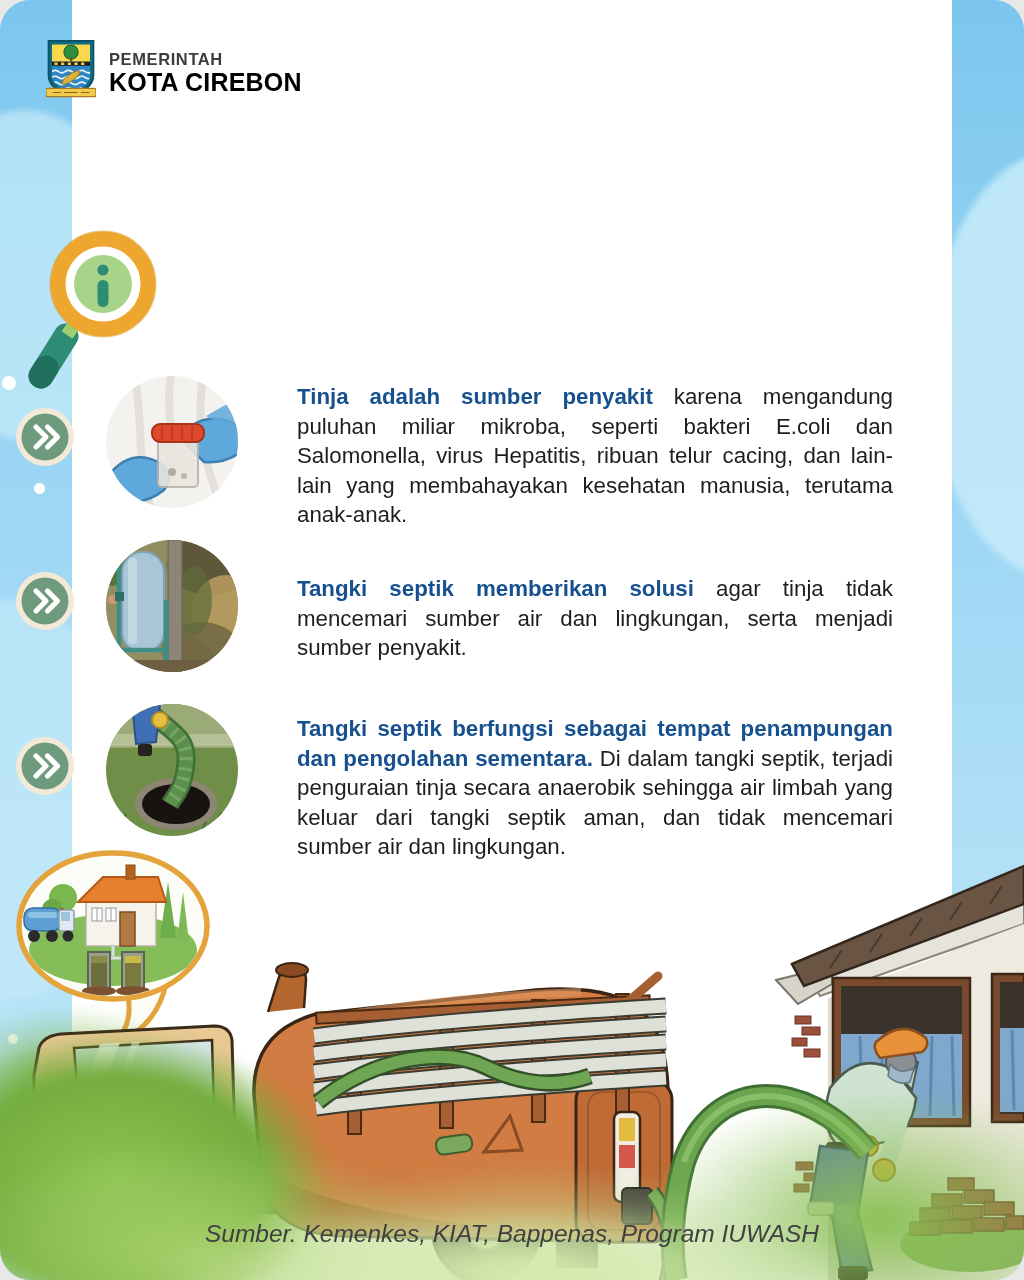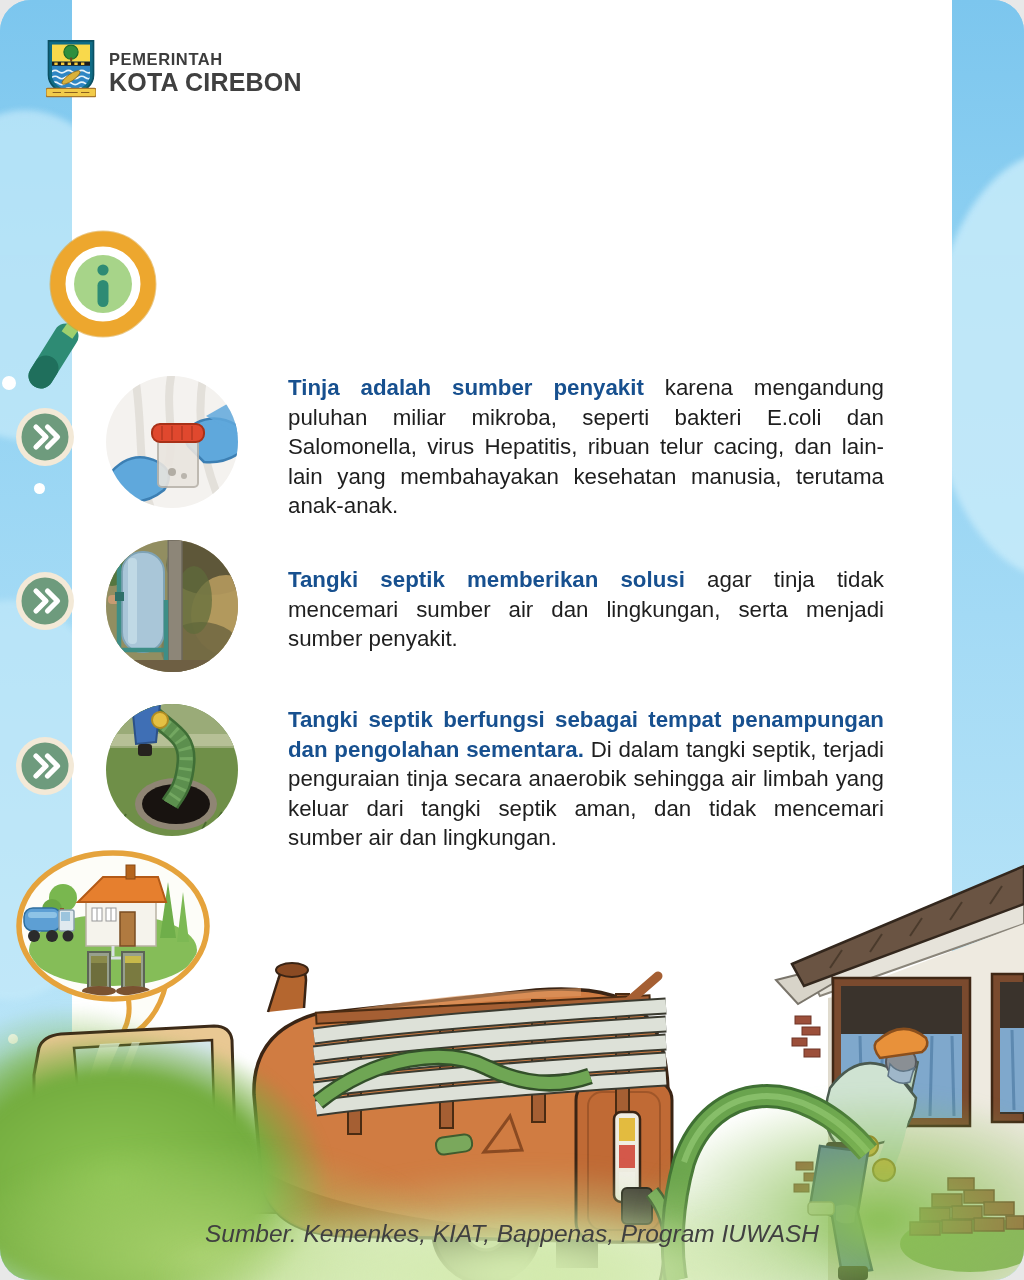--- a/index.html
+++ b/index.html
@@ -15,31 +15,31 @@
   
   .card{position:absolute;left:72px;top:0;width:880px;height:1280px;background:#ffffff;z-index:1;}
   .dot{position:absolute;background:#fff;border-radius:50%;z-index:2;}
   .dot.d1{left:2px;top:376px;width:14px;height:14px;}
   .dot.d2{left:34px;top:483px;width:11px;height:11px;}
   .dot.d3{left:8px;top:1034px;width:10px;height:10px;}
   
   .gov-header{position:absolute;left:46px;top:38px;display:flex;align-items:center;gap:13px;z-index:3;}
   .gov-text{display:flex;flex-direction:column;line-height:1.12;padding-top:6px;}
   .gov-line1{font-size:16.5px;font-weight:700;color:#3c3c3c;letter-spacing:.6px;}
-  .gov-line2{font-size:25px;font-weight:800;color:#404040;letter-spacing:.2px;}
+  .gov-line2{font-size:25px;font-weight:800;color:#000000;letter-spacing:.2px;}
   
   .title{position:absolute;left:72px;top:132px;width:880px;text-align:center;z-index:3;}
   .title-line{font-weight:800;font-size:60px;line-height:66px;color:#0a0a0a;
               transform:scaleX(.86);letter-spacing:-1px;white-space:nowrap;}
   
   .badge{position:absolute;left:15px;width:60px;height:60px;z-index:3;}
   .b1{top:407px;} .b2{top:571px;} .b3{top:736px;}
   .photo{position:absolute;left:106px;width:132px;height:132px;border-radius:50%;overflow:hidden;z-index:3;}
   .p1{top:376px;} .p2{top:540px;} .p3{top:704px;}
-  .para{position:absolute;left:285px;width:596px;margin:3px;text-align:justify;
+  .para{position:absolute;left:285px;width:596px;margin:12px;text-align:justify;
         font-size:22.3px;line-height:29.6px;color:#1e1e1e;z-index:3;}
   .t1{top:370px;} .t2{top:562px;} .t3{top:702px;}
   .lead{font-weight:700;color:#17508f;}
   .magnifier{position:absolute;left:24px;top:222px;z-index:4;}
   
   .bubble{position:absolute;left:8px;top:846px;z-index:3;}
   .truck{position:absolute;left:16px;top:940px;z-index:4;}
   .house{position:absolute;left:680px;top:846px;z-index:4;}
   .hose{position:absolute;left:560px;top:1020px;z-index:5;}
   .grass{position:absolute;border-radius:50%;z-index:6;}

